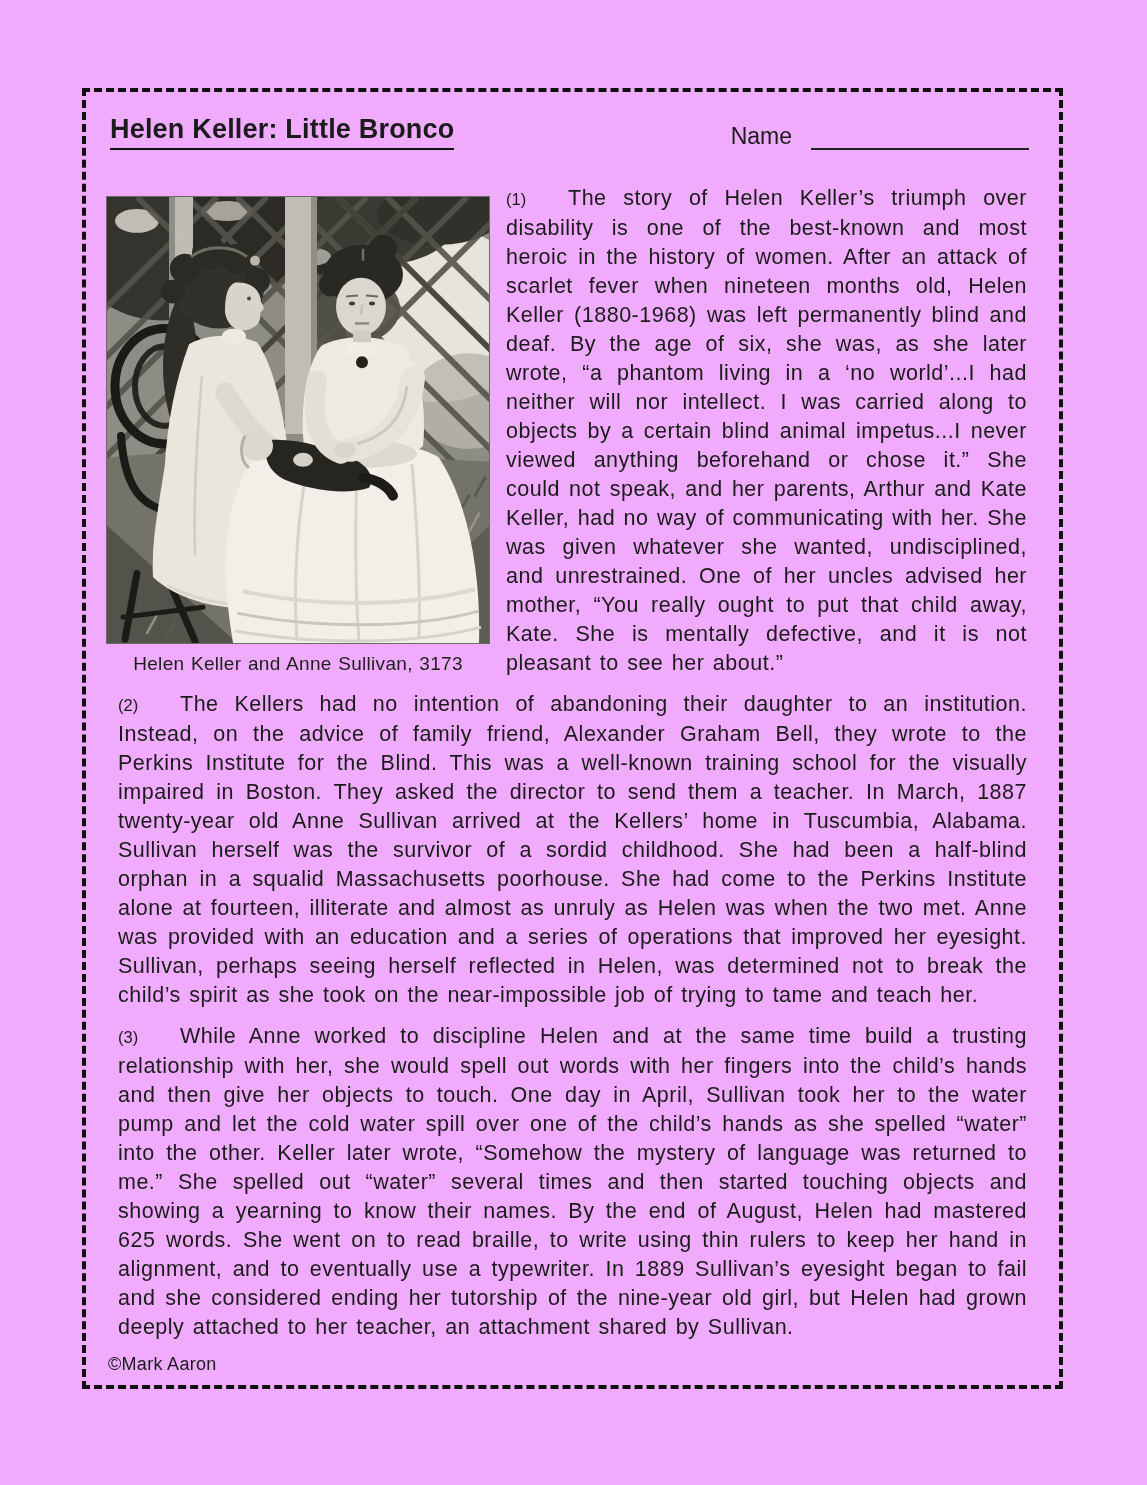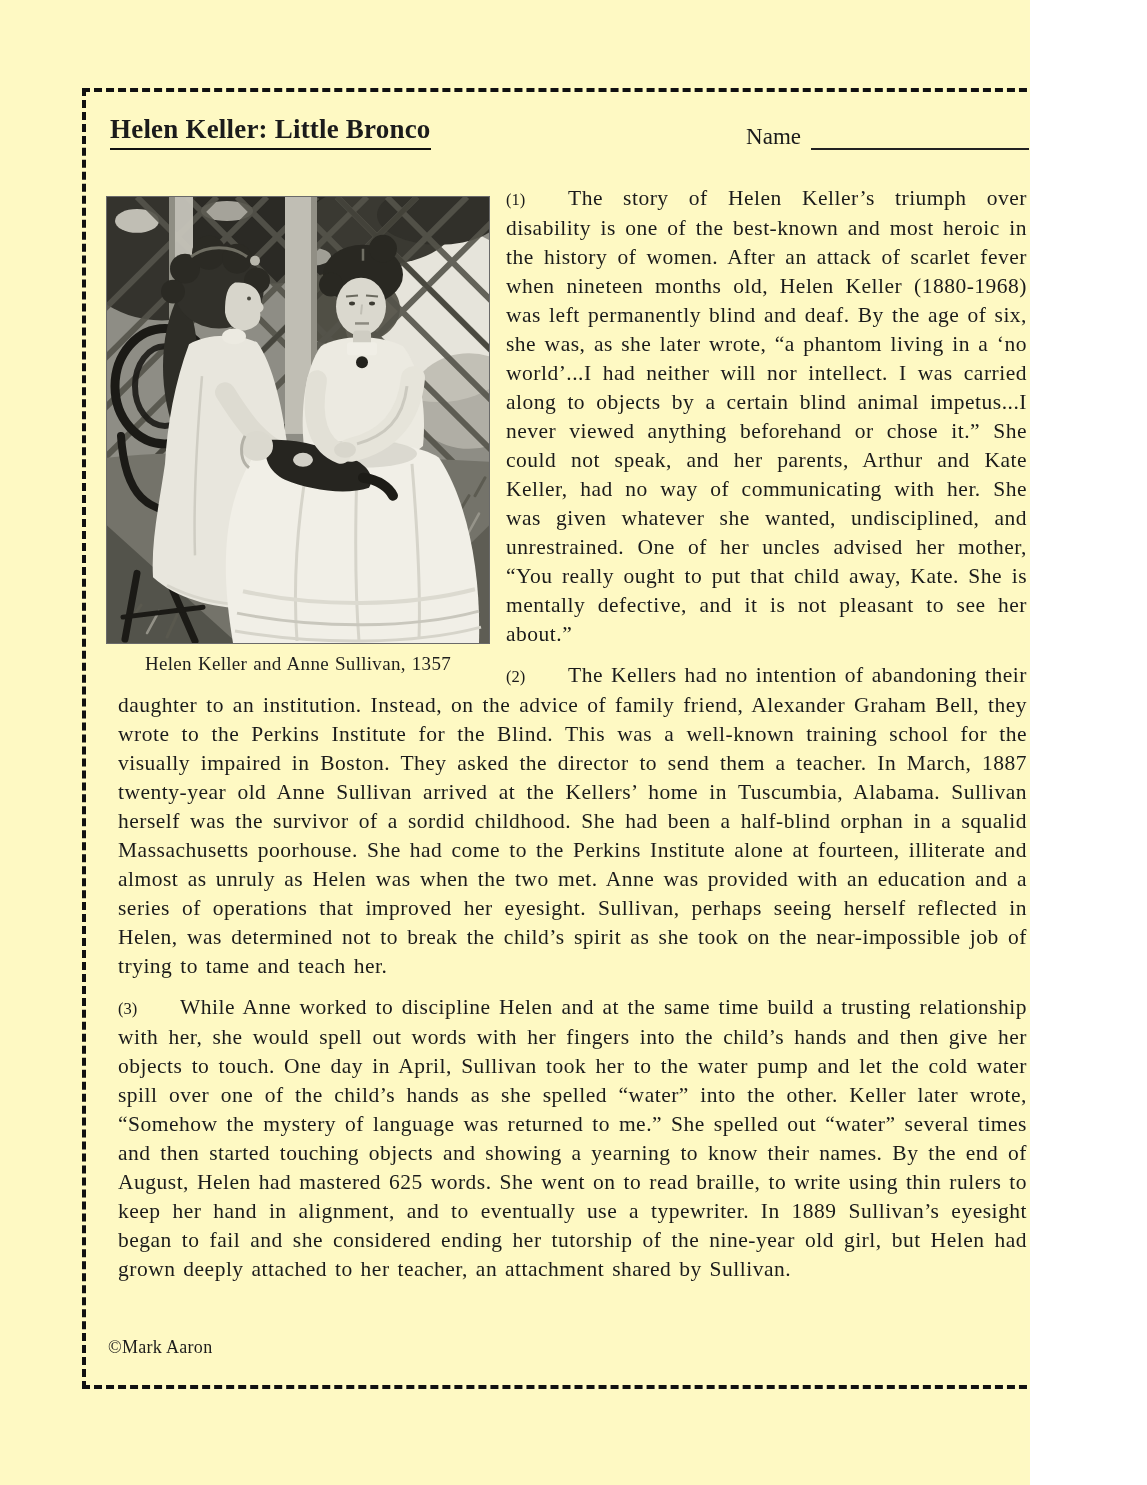--- a/index.html
+++ b/index.html
@@ -1,35 +1,35 @@
 <!DOCTYPE html>
 <html><head>
 <meta charset="utf-8">
 <style>
   html,body{margin:0;padding:0;background:#fff;}
-  .page{position:relative;width:1030px;height:1485px;background:#fef9c3;overflow:hidden;
-        font-family:Liberation Serif, serif;color:#1b1b1b;}
+  .page{position:relative;width:1147px;height:1485px;background:#f0abfc;overflow:hidden;
+        font-family:Liberation Sans, sans-serif;color:#1b1b1b;}
   .sheet{position:absolute;left:82px;top:88px;width:981px;height:1301px;
          border:4px dashed #111;box-sizing:border-box;padding:22px 20px 40px 20px;}
   .header{display:flex;justify-content:space-between;align-items:flex-end;padding:0 4px;}
   .title{margin:0;font-size:27px;font-weight:700;letter-spacing:0.2px;
          border-bottom:2.5px solid #111;padding-bottom:3px;display:inline-block;}
-  .name-area{display:flex;align-items:flex-end;margin-right:6px;}
+  .name-area{display:flex;align-items:flex-end;margin-right:6px;gap:9px;}
   .name-label{font-size:23px;margin-right:10px;}
   .name-line{display:inline-block;width:218px;border-bottom:2.5px solid #222;height:24px;}
   .passage{margin-top:34px;font-size:21.5px;line-height:29px;letter-spacing:0.5px;
            word-spacing:2px;text-align:justify;}
   .passage p{margin:12px;}
   .pnum{display:inline-block;width:62px;font-size:16.5px;letter-spacing:0;word-spacing:0;}
   .photo-figure{float:left;width:384px;margin:12px 16px 4px 0;}
   .photo{width:384px;height:448px;border:1px solid #6a6a6a;box-sizing:border-box;background:#8e8d85;}
   .photo svg{display:block;width:100%;height:100%;}
   .caption{text-align:center;font-size:19px;letter-spacing:0.3px;word-spacing:1px;
            margin-top:5px;color:#1e1e1e;}
-  .footer{position:absolute;left:22px;bottom:27px;font-size:18px;letter-spacing:0.3px;}
+  .footer{position:absolute;left:22px;bottom:10px;font-size:18px;letter-spacing:0.3px;}
 </style>
 </head>
 <body>
 
 <div class="page">
   <div class="sheet">
 
     <header class="header">
       <h1 class="title">Helen Keller: Little Bronco</h1>
       <div class="name-area">
@@ -169,21 +169,21 @@
               <line x1="239" y1="100" x2="251" y2="99" stroke="#6b6a5f" stroke-width="2"></line>
               <line x1="259" y1="99" x2="271" y2="100" stroke="#6b6a5f" stroke-width="2"></line>
               <line x1="255" y1="108" x2="254" y2="118" stroke="#c0beb4" stroke-width="2"></line>
               <line x1="248" y1="127" x2="262" y2="127" stroke="#8c8a80" stroke-width="2.5"></line>
               <rect x="246" y="134" width="18" height="16" rx="4" fill="#cfcdc3"></rect>
               <rect x="240" y="146" width="30" height="13" rx="3" fill="#f0eee6"></rect>
               <circle cx="255" cy="166" r="6" fill="#23221d"></circle>
             </g>
           </svg>
         </div>
-        <figcaption class="caption">Helen Keller and Anne Sullivan, 1357</figcaption>
+        <figcaption class="caption">Helen Keller and Anne Sullivan, 3173</figcaption>
       </figure>
 
       <p><span class="pnum">(1)</span><span>The story of Helen Keller’s triumph over disability is one of the best-known and most heroic in the history of women. After an attack of scarlet fever when nineteen months old, Helen Keller (1880-1968) was left permanently blind and deaf. By the age of six, she was, as she later wrote, “a phantom living in a ‘no world’...I had neither will nor intellect. I was carried along to objects by a certain blind animal impetus...I never viewed anything beforehand or chose it.” She could not speak, and her parents, Arthur and Kate Keller, had no way of communicating with her. She was given whatever she wanted, undisciplined, and unrestrained. One of her uncles advised her mother, “You really ought to put that child away, Kate. She is mentally defective, and it is not pleasant to see her about.”</span></p>
 
       <p><span class="pnum">(2)</span><span>The Kellers had no intention of abandoning their daughter to an institution. Instead, on the advice of family friend, Alexander Graham Bell, they wrote to the Perkins Institute for the Blind. This was a well-known training school for the visually impaired in Boston. They asked the director to send them a teacher. In March, 1887 twenty-year old Anne Sullivan arrived at the Kellers’ home in Tuscumbia, Alabama. Sullivan herself was the survivor of a sordid childhood. She had been a half-blind orphan in a squalid Massachusetts poorhouse. She had come to the Perkins Institute alone at fourteen, illiterate and almost as unruly as Helen was when the two met. Anne was provided with an education and a series of operations that improved her eyesight. Sullivan, perhaps seeing herself reflected in Helen, was determined not to break the child’s spirit as she took on the near-impossible job of trying to tame and teach her.</span></p>
 
       <p><span class="pnum">(3)</span><span>While Anne worked to discipline Helen and at the same time build a trusting relationship with her, she would spell out words with her fingers into the child’s hands and then give her objects to touch. One day in April, Sullivan took her to the water pump and let the cold water spill over one of the child’s hands as she spelled “water” into the other. Keller later wrote, “Somehow the mystery of language was returned to me.” She spelled out “water” several times and then started touching objects and showing a yearning to know their names. By the end of August, Helen had mastered 625 words. She went on to read braille, to write using thin rulers to keep her hand in alignment, and to eventually use a typewriter. In 1889 Sullivan’s eyesight began to fail and she considered ending her tutorship of the nine-year old girl, but Helen had grown deeply attached to her teacher, an attachment shared by Sullivan.</span></p>
 
     </article>
 

